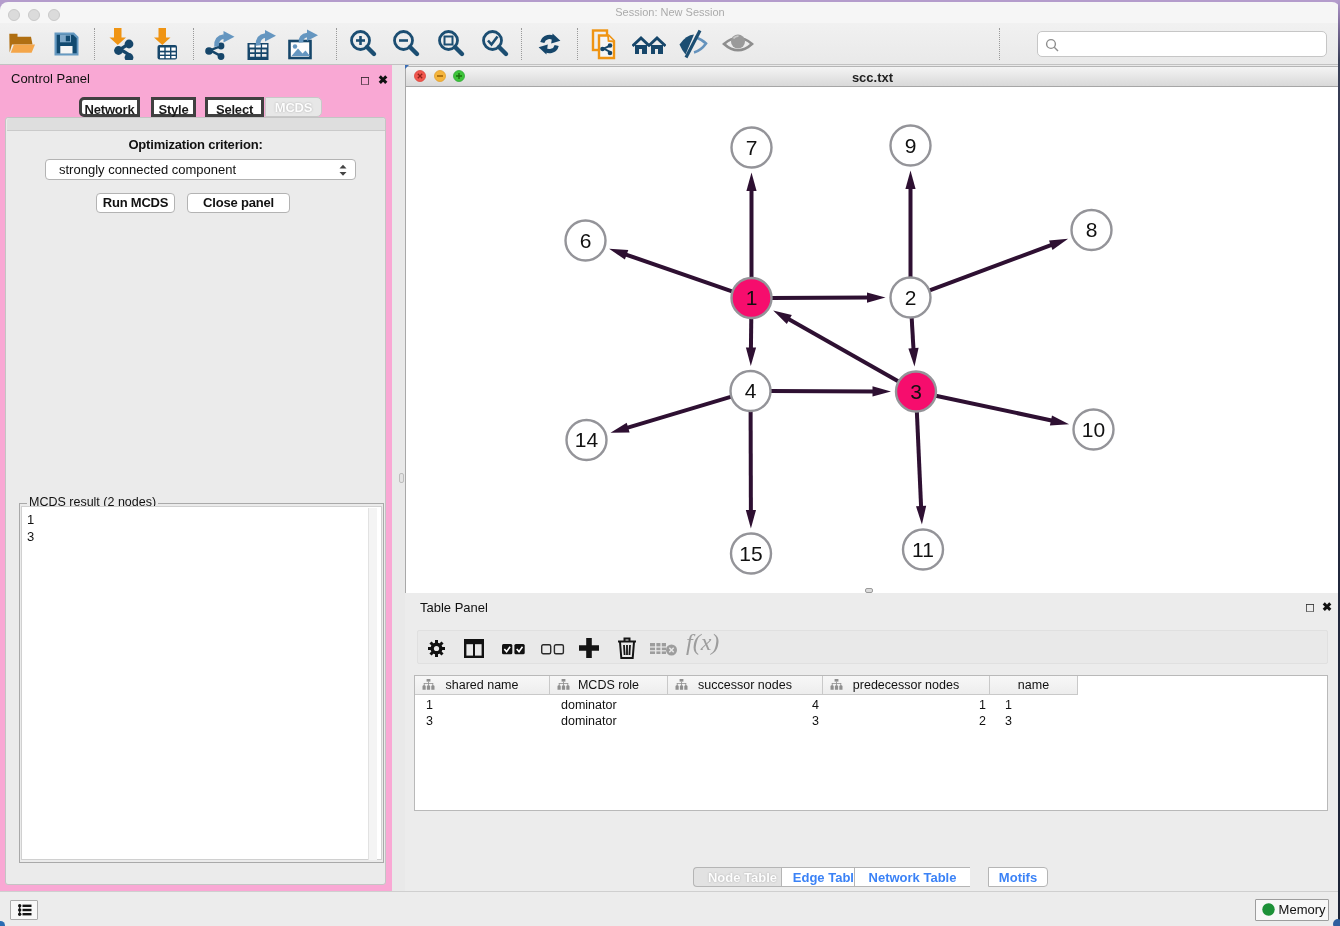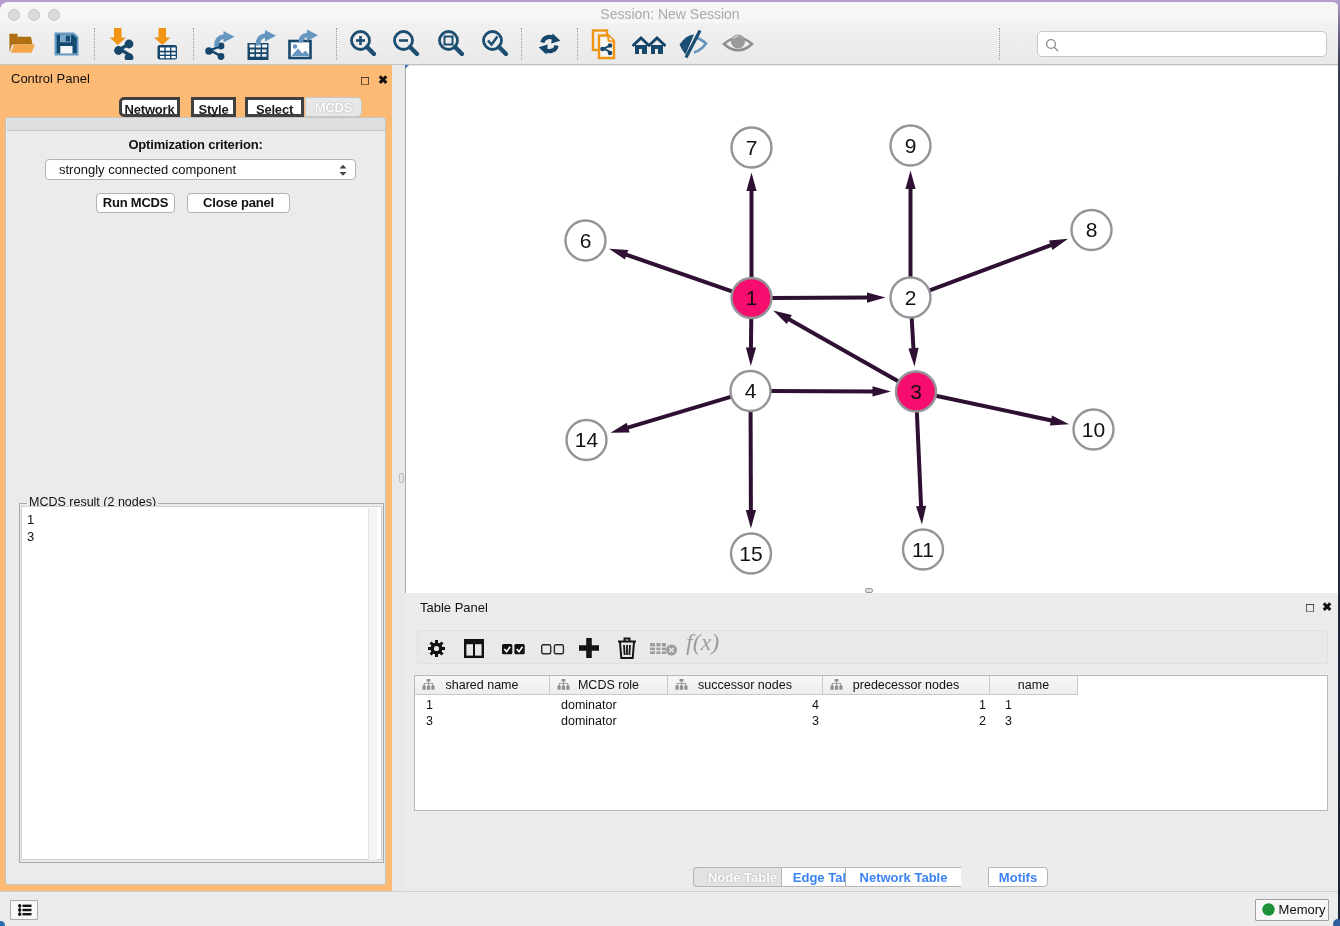--- a/index.html
+++ b/index.html
@@ -4,33 +4,33 @@
 <style>
 * { margin:0; padding:0; box-sizing:border-box; }
 html,body { width:1340px; height:926px; overflow:hidden; }
 body { font-family:"Liberation Sans", sans-serif; background:#e9e9e9; position:relative; }
 .abs { position:absolute; }
 
 
 #purple { left:0; top:0; width:1340px; height:12px; background:#b49ccc; }
 #titlebar { left:0; top:2px; width:1340px; height:21px; background:#f6f6f6; border-radius:8px 8px 0 0; }
 .tl { position:absolute; top:7px; width:12px; height:12px; border-radius:50%; background:#dbdbdb; border:1px solid #c9c9c9; }
-#title { position:absolute; top:4px; width:100%; text-align:center; color:#ababab; font-size:14px; }
+#title { position:absolute; top:4px; width:100%; text-align:center; color:#ababab; font-size:11px; }
 
 
 #toolbar { left:0; top:23px; width:1340px; height:42px; background:linear-gradient(#f1f1f1,#e9e9e9); border-bottom:1px solid #c2c2c2; }
 .sep { position:absolute; top:5px; height:32px; width:0; border-left:1px dotted #9a9a9a; }
 .ticon { position:absolute; top:5px; }
 
 
 #search { left:1037px; top:31px; width:290px; height:26px; background:#fff; border:1px solid #c6c6c6; border-radius:5px; }
 #search svg { position:absolute; left:7px; top:6px; }
 
 
-#cpanel { left:0; top:65px; width:392px; height:826px; background:#fdba74;padding-left:40px; }
+#cpanel { left:0; top:65px; width:392px; height:826px; background:#f9a8d4; }
 #cptitle { position:absolute; left:11px; top:6px; font-size:13px; color:#111; }
 .wbtn { position:absolute; top:8px; font-size:12px; color:#111; }
 .tabs { position:absolute; top:32px; font-size:13px; }
 .tab { position:absolute; top:0; height:20px; background:#fff; border:3px solid #404040; text-align:center; color:#1a1a1a; line-height:19px; font-weight:bold; letter-spacing:-0.2px; }
 .tab.sel { background:#e7e7e7; color:#fdfdfd; border:1px solid #c8c8c8; border-radius:0 5px 5px 0; text-shadow:0 0 2px #a8a8a8; }
 #cpbody { position:absolute; left:5px; top:52px; width:381px; height:768px; background:#ebebeb; border:1px solid #c4c4c4; border-radius:3px; }
 #cptopstrip { position:absolute; left:1px; top:0px; width:378px; height:13px; background:#dedede; border-bottom:1px solid #cacaca; border-radius:3px 3px 0 0; }
 #optlabel { position:absolute; left:0; top:19px; width:100%; text-align:center; font-size:13px; color:#111; font-weight:bold; letter-spacing:-0.2px; }
 #dropdown { position:absolute; left:39px; top:41px; width:311px; height:21px; background:#fff; border:1px solid #b3b3b3; border-radius:4px; font-size:13px; color:#111; line-height:19px; padding-left:13px; }
 #dropdown svg { position:absolute; right:5px; top:3px; }
@@ -249,20 +249,31 @@
     <div class="btn" style="left:181px; width:103px;">Close panel</div>
     <div id="fieldset">
       <div id="fsborder"></div>
       <div id="fslegend">MCDS result (2 nodes)</div>
       <div id="fswhite">1<br>3<div id="fsscroll"></div></div>
     </div>
   </div>
 </div>
 
 <div id="netwin" class="abs">
+  <div id="nettitle">
+    <svg style="position:absolute;left:8px;top:3px" width="52" height="12" viewBox="0 0 52 12">
+        <circle cx="6" cy="6" r="5.5" fill="#f1574e" stroke="#d8443c" stroke-width="0.8"></circle>
+        <path d="M3.8 3.8 l4.4 4.4 M8.2 3.8 l-4.4 4.4" stroke="#90201b" stroke-width="1.3"></path>
+        <circle cx="26" cy="6" r="5.5" fill="#f5b53c" stroke="#dfa02e" stroke-width="0.8"></circle>
+        <path d="M23 6 h6" stroke="#9a6004" stroke-width="1.5"></path>
+        <circle cx="45" cy="6" r="5.5" fill="#3ec439" stroke="#2fa838" stroke-width="0.8"></circle>
+        <path d="M42 6 h6 M45 3 v6" stroke="#1a6d0e" stroke-width="1.4"></path>
+      </svg>
+    <div id="netname">scc.txt</div>
+  </div>
   <svg id="graph" width="933" height="506" viewBox="0 0 933 506">
 <line x1="345.5" y1="191.0" x2="345.5" y2="100.0"></line>
 <polygon points="345.5,84.5 350.6,103.0 340.4,103.0"></polygon>
 <line x1="327.5" y1="203.8" x2="217.8" y2="165.8"></line>
 <polygon points="203.1,160.7 222.3,161.9 218.9,171.6"></polygon>
 <line x1="364.5" y1="209.9" x2="464.0" y2="209.6"></line>
 <polygon points="479.5,209.6 461.0,214.7 461.0,204.5"></polygon>
 <line x1="345.3" y1="229.0" x2="344.9" y2="262.5"></line>
 <polygon points="344.8,278.0 339.9,259.4 350.1,259.6"></polygon>
 <line x1="504.5" y1="190.5" x2="504.5" y2="98.0"></line>
@@ -437,21 +448,21 @@
     <div class="td" style="left:590px; top:21px;">1</div>
     <div class="td" style="left:11px; top:37px;">3</div>
     <div class="td" style="left:146px; top:37px;">dominator</div>
     <div class="td" style="left:253px; top:37px; width:151px; text-align:right;">3</div>
     <div class="td" style="left:408px; top:37px; width:163px; text-align:right;">2</div>
     <div class="td" style="left:590px; top:37px;">3</div>
   </div>
   <div class="btabs">
     <div class="btab sel" style="left:288px; width:98px; border-radius:4px 0 0 4px;">Node Table</div>
     <div class="btab" style="left:376px; width:91px;">Edge Table</div>
-    <div class="btab" style="left:440px; width:116px;">Network Table</div>
+    <div class="btab" style="left:449px; width:116px;">Network Table</div>
     <div class="btab" style="left:583px; width:60px; border-radius:0 4px 4px 0;">Motifs</div>
   </div>
 </div>
 
 <div id="sbar" class="abs">
   <div id="sbtn1">
     <svg width="15" height="14" viewBox="0 0 15 14" style="margin:2px 0 0 6px">
       <g fill="#141414">
           <rect x="2.2" y="2" width="1" height="10"></rect>
           <circle cx="2.7" cy="2.8" r="1.7"></circle>

